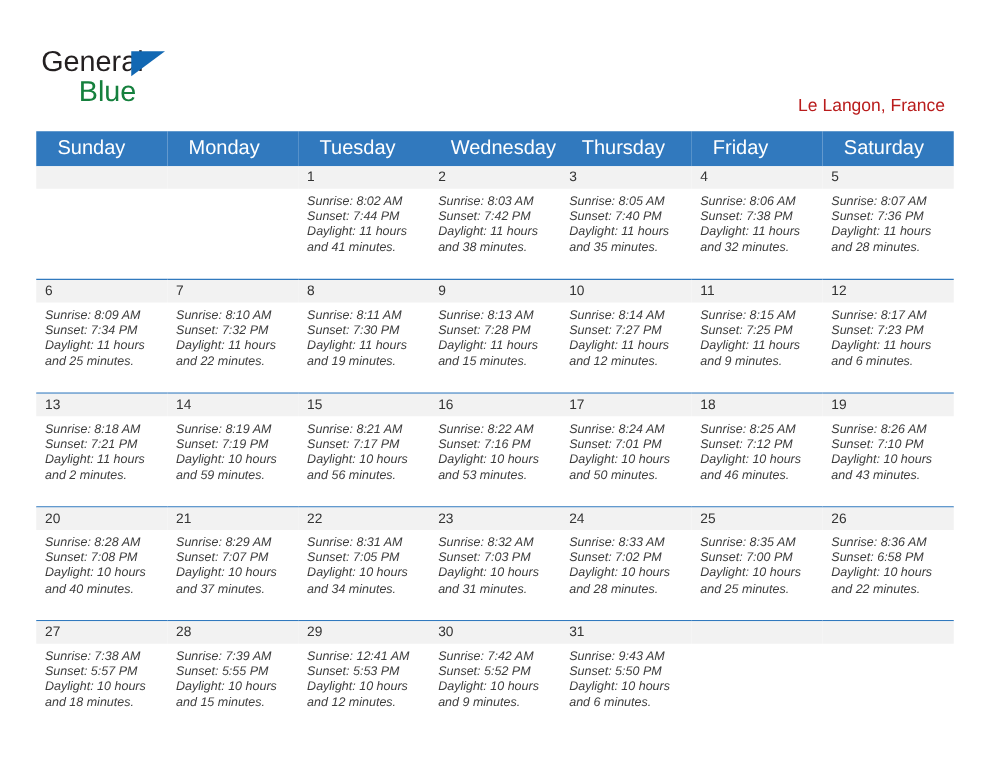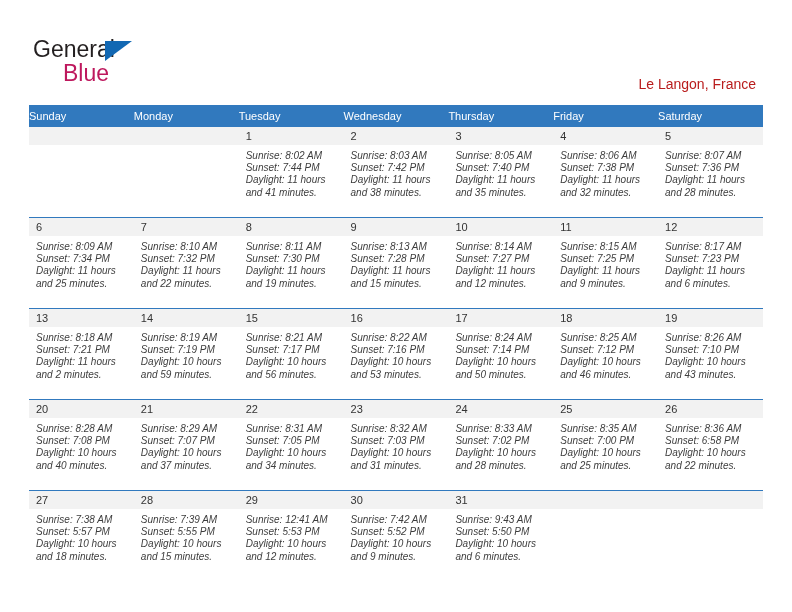--- a/index.html
+++ b/index.html
@@ -52,21 +52,21 @@
     width: 0;
     height: 0;
     border-left: 27px solid #1268b3;
     border-bottom: 20px solid transparent;
   }
   .logo-blue {
     position: absolute;
     left: 30px;
     top: 24px;
     font-size: 23px;
-    color: #be185d;
+    color: #15803d;
     font-family: "Liberation Sans", sans-serif;
   }
   .title {
     position: absolute;
     right: 36px;
     top: 36px;
     font-size: 26px;
     color: #2b2b2b;
     text-align: right;
     white-space: nowrap;
@@ -87,24 +87,24 @@
     position: absolute;
     left: 29px;
     top: 105px;
     width: 734px;
     border-collapse: collapse;
     table-layout: fixed;
   }
   .cal th {
     background: #3179be;
     color: #ffffff;
-    font-size: 11px;
+    font-size: 16px;
     font-weight: normal;
     text-align: left;
-    padding: 5px 0 5px 0;
+    padding: 5px 0 5px 17px;
     height: 19px;
     box-sizing: border-box;
     border: none;
   }
   .cal td {
     vertical-align: top;
     padding: 0;
     border: none;
     width: 104.85px;
   }
@@ -372,21 +372,21 @@
                 <div>Daylight: 10 hours</div>
                 <div>and 53 minutes.</div>
               </div>
             </div>
           </td>
           <td>
             <div class="daycell">
               <div class="daynum">17</div>
               <div class="lines">
                 <div>Sunrise: 8:24 AM</div>
-                <div>Sunset: 7:14 PM</div>
+                <div>Sunset: 7:01 PM</div>
                 <div>Daylight: 10 hours</div>
                 <div>and 50 minutes.</div>
               </div>
             </div>
           </td>
           <td>
             <div class="daycell">
               <div class="daynum">18</div>
               <div class="lines">
                 <div>Sunrise: 8:25 AM</div>

